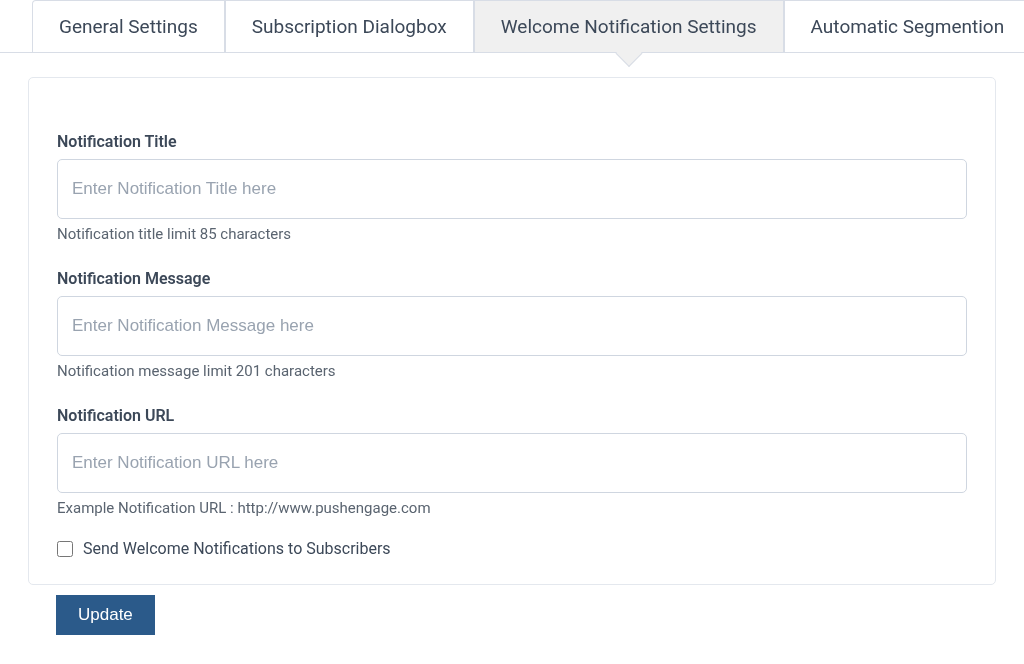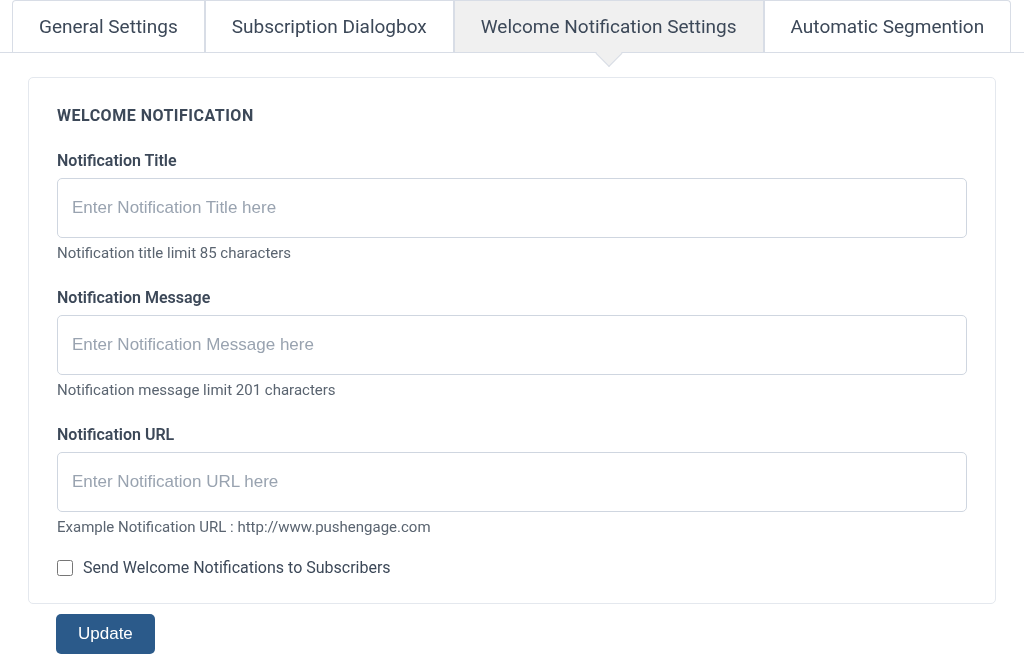--- a/index.html
+++ b/index.html
@@ -27,20 +27,21 @@
       color: #3c4858;
       border: 1px solid #d8dde6;
       border-bottom: none;
       background: #ffffff;
       cursor: pointer;
       white-space: nowrap;
       position: relative;
     }
     .tab:first-child {
       border-top-left-radius: 4px;
+      margin-left: 20px;
     }
     .tab:last-child {
       border-top-right-radius: 4px;
       text-align: center;
     }
     .tab.active {
       background: #f0f0f0;
     }
     .tab.active::after {
       content: "";
@@ -113,39 +114,38 @@
       height: 16px;
       cursor: pointer;
     }
     .actions {
       padding: 0 28px 14px 56px;
     }
     .update-btn {
       background: #2b5a8a;
       color: #ffffff;
       border: none;
-      border-radius: 5px;
+      border-radius: 0;
       font-size: 17px;
       padding: 10px 22px;
       cursor: pointer;
     }
   </style>
 </head>
 <body>
 
 <div class="tabs">
   <div class="tab">General Settings</div>
   <div class="tab">Subscription Dialogbox</div>
   <div class="tab active">Welcome Notification Settings</div>
   <div class="tab">Automatic Segmention</div>
 </div>
 
 <div class="panel-wrap">
   <div class="panel">
-    <div class="panel-title">WELCOME NOTIFICATION</div>
 
     <div class="field">
       <label class="field-label">Notification Title</label>
       <input type="text" class="text-input" placeholder="Enter Notification Title here" style="">
       <div class="hint">Notification title limit 85 characters</div>
     </div>
 
     <div class="field">
       <label class="field-label">Notification Message</label>
       <input type="text" class="text-input" placeholder="Enter Notification Message here" style="">

